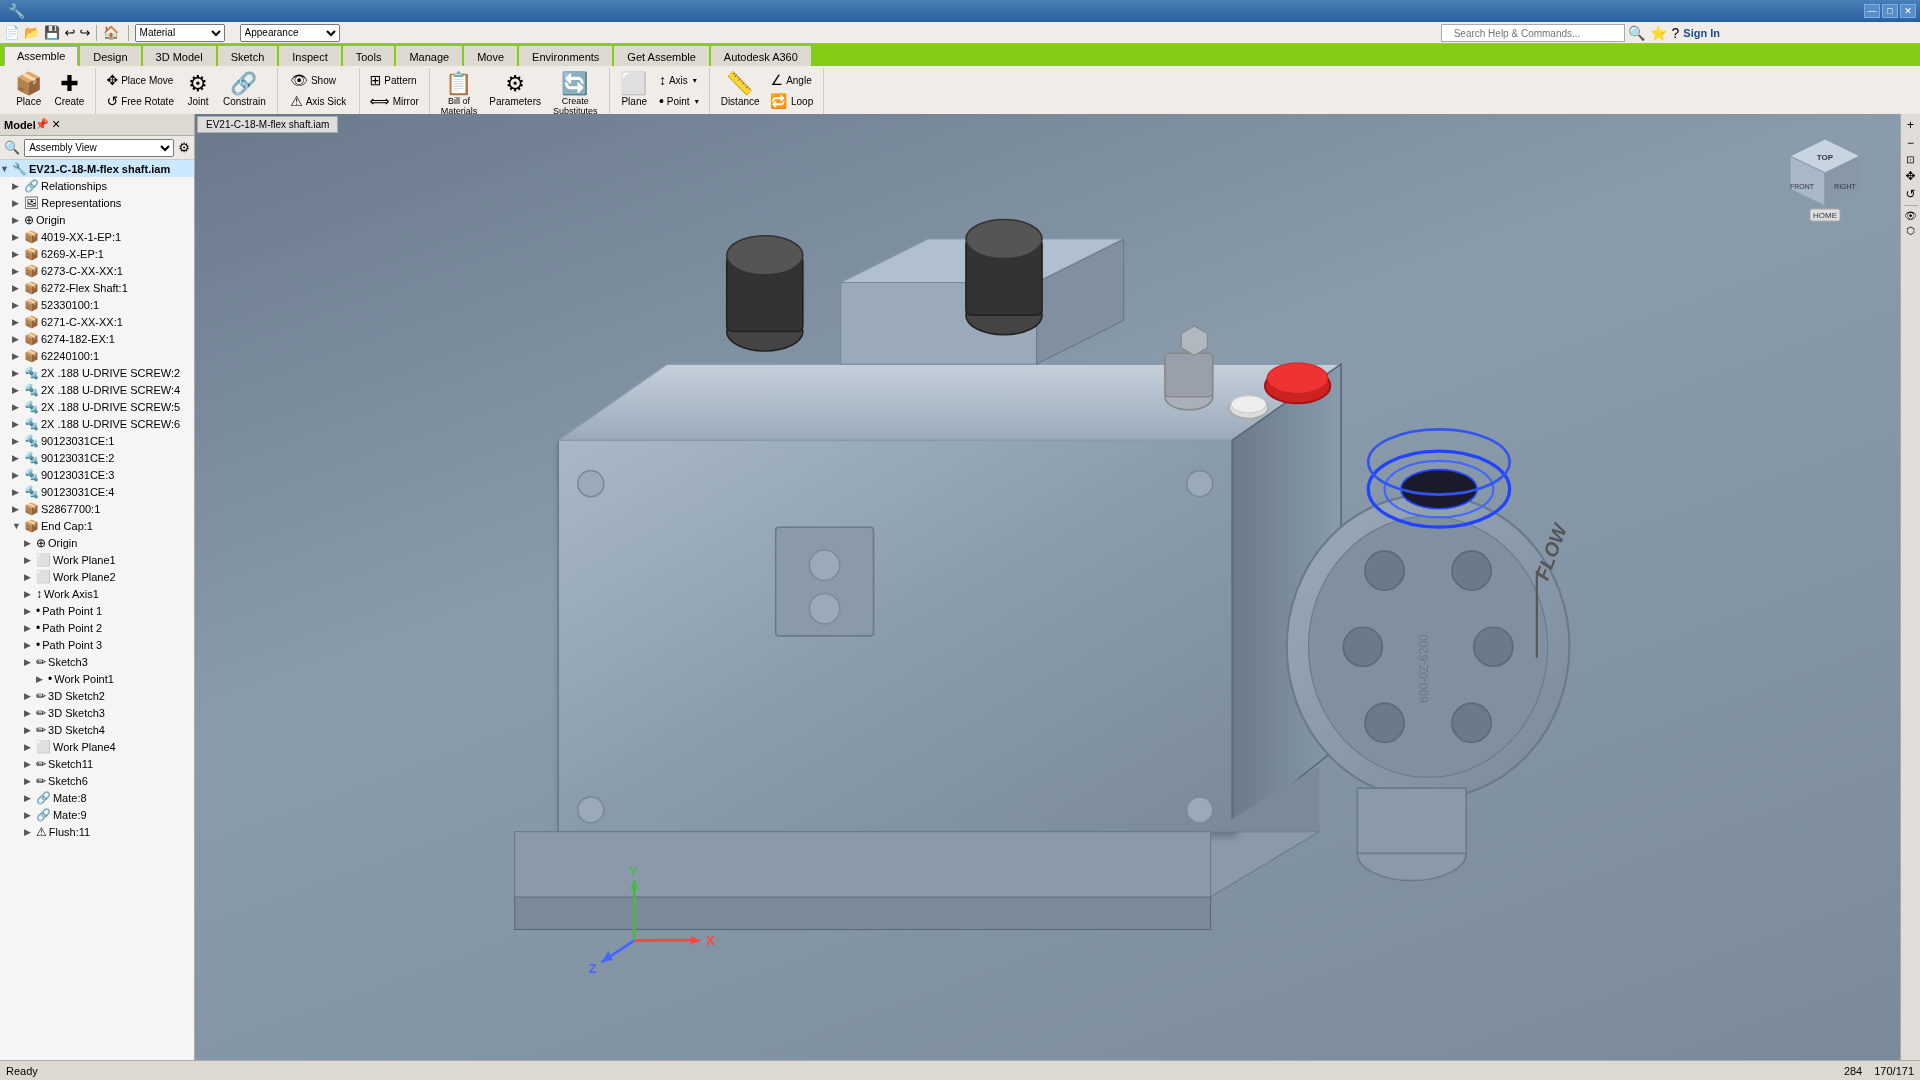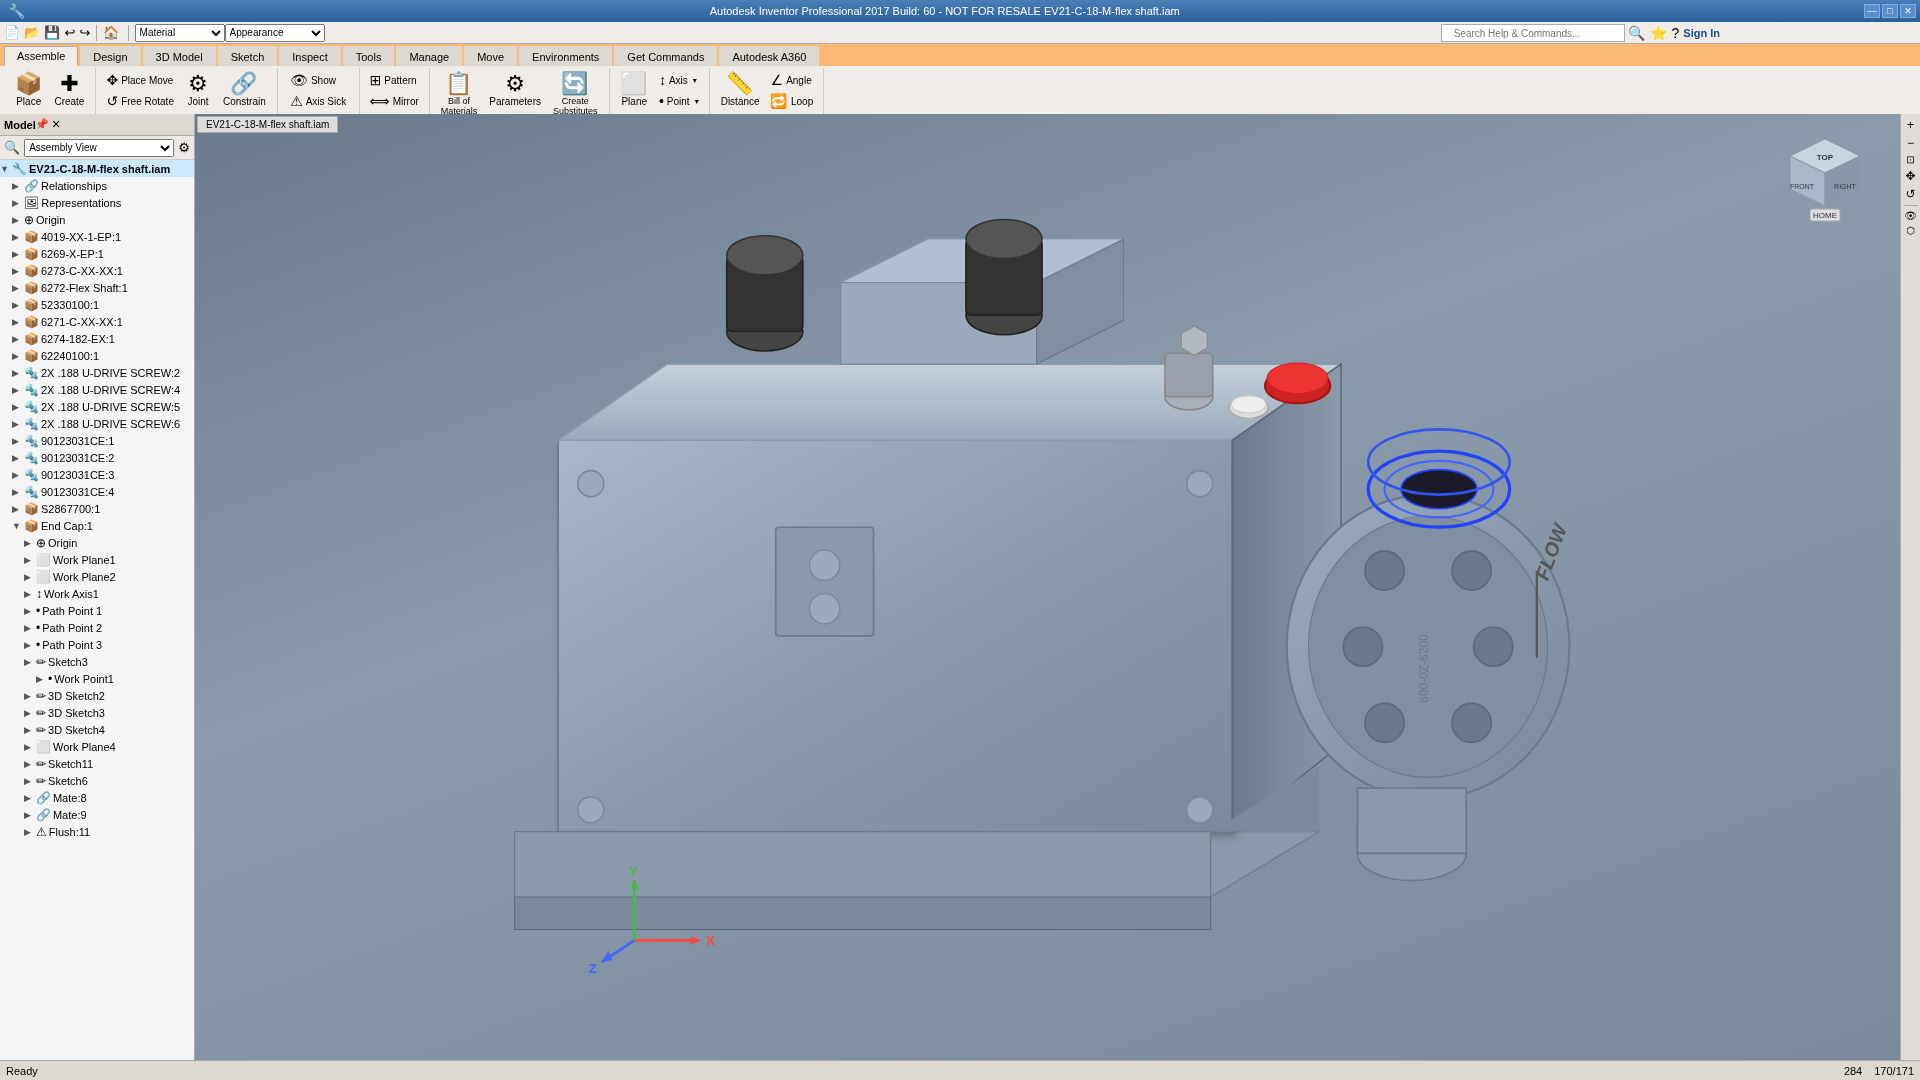--- a/index.html
+++ b/index.html
@@ -24,21 +24,21 @@
       border-bottom: 1px solid #aaa;
       padding: 0 2px;
     }
 
     
     #ribbon {
       background: #f0ede8;
       border-bottom: 2px solid #aaa;
     }
     #ribbon-tabs {
-      display: flex; background: #fdba74; height: 22px; align-items: flex-end;
+      display: flex; background: #84cc16; height: 22px; align-items: flex-end;
       padding: 0 4px;
     }
     .ribbon-tab {
       padding: 2px 12px; font-size: 11px; cursor: pointer; background: #ddd8d0;
       border: 1px solid transparent; border-bottom: none; height: 20px; display: flex; align-items: center;
       margin-right: 2px;
     }
     .ribbon-tab.active {
       background: #f0ede8; border-color: #aaa; border-bottom: 1px solid #f0ede8; color: #000;
     }
@@ -138,40 +138,39 @@
     
     .dd-arrow { font-size: 8px; margin-left: 2px; }
   </style>
 </head>
 <body>
 
 <div id="titlebar">
   <div style="display:flex;align-items:center;gap:4px;padding-left:4px;">
     <span style="font-size:14px;">🔧</span>
   </div>
-  <div class="title">Autodesk Inventor Professional 2017 Build: 60 - NOT FOR RESALE   EV21-C-18-M-flex shaft.iam</div>
   <div class="win-controls">
     <span>—</span>
     <span>□</span>
     <span>✕</span>
   </div>
 </div>
 
 <div id="menubar" style="position:relative;">
 
   <span style="font-size:13px;cursor:pointer;padding:0 2px;">📄</span>
   <span style="font-size:13px;cursor:pointer;padding:0 2px;">📂</span>
   <span style="font-size:13px;cursor:pointer;padding:0 2px;">💾</span>
   <span style="font-size:13px;cursor:pointer;padding:0 2px;">↩</span>
   <span style="font-size:13px;cursor:pointer;padding:0 2px;">↪</span>
   <span style="width:1px;height:16px;background:#aaa;margin:0 4px;"></span>
   <span style="font-size:13px;cursor:pointer;padding:0 2px;">🏠</span>
 
   <span style="width:1px;height:16px;background:#aaa;margin:0 6px;"></span>
-  <div style="display:flex;align-items:flex-end;gap:0;">
+  <div style="display:flex;align-items:flex-end;gap:15px;">
     <select style="font-size:10px;height:18px;width:90px;">
       <option>Material</option>
     </select>
     <select style="font-size:10px;height:18px;width:100px;">
       <option>Appearance</option>
     </select>
   </div>
 
   <div style="position:absolute;right:200px;top:2px;display:flex;align-items:center;gap:4px;">
     <input class="search-box" type="text" placeholder="Search Help &amp; Commands..." style="">
@@ -186,21 +185,21 @@
   <div id="ribbon-tabs">
     <div class="ribbon-tab active">Assemble</div>
     <div class="ribbon-tab">Design</div>
     <div class="ribbon-tab">3D Model</div>
     <div class="ribbon-tab">Sketch</div>
     <div class="ribbon-tab">Inspect</div>
     <div class="ribbon-tab">Tools</div>
     <div class="ribbon-tab">Manage</div>
     <div class="ribbon-tab">Move</div>
     <div class="ribbon-tab">Environments</div>
-    <div class="ribbon-tab">Get Commands</div>
+    <div class="ribbon-tab">Get Assemble</div>
     <div class="ribbon-tab">Autodesk A360</div>
   </div>
 
   <div id="ribbon-content">
 
     <div class="ribbon-group">
       <div class="ribbon-group-content">
         <div class="ribbon-btn">
           <div class="icon">📦</div>
           <div class="label">Place</div>

